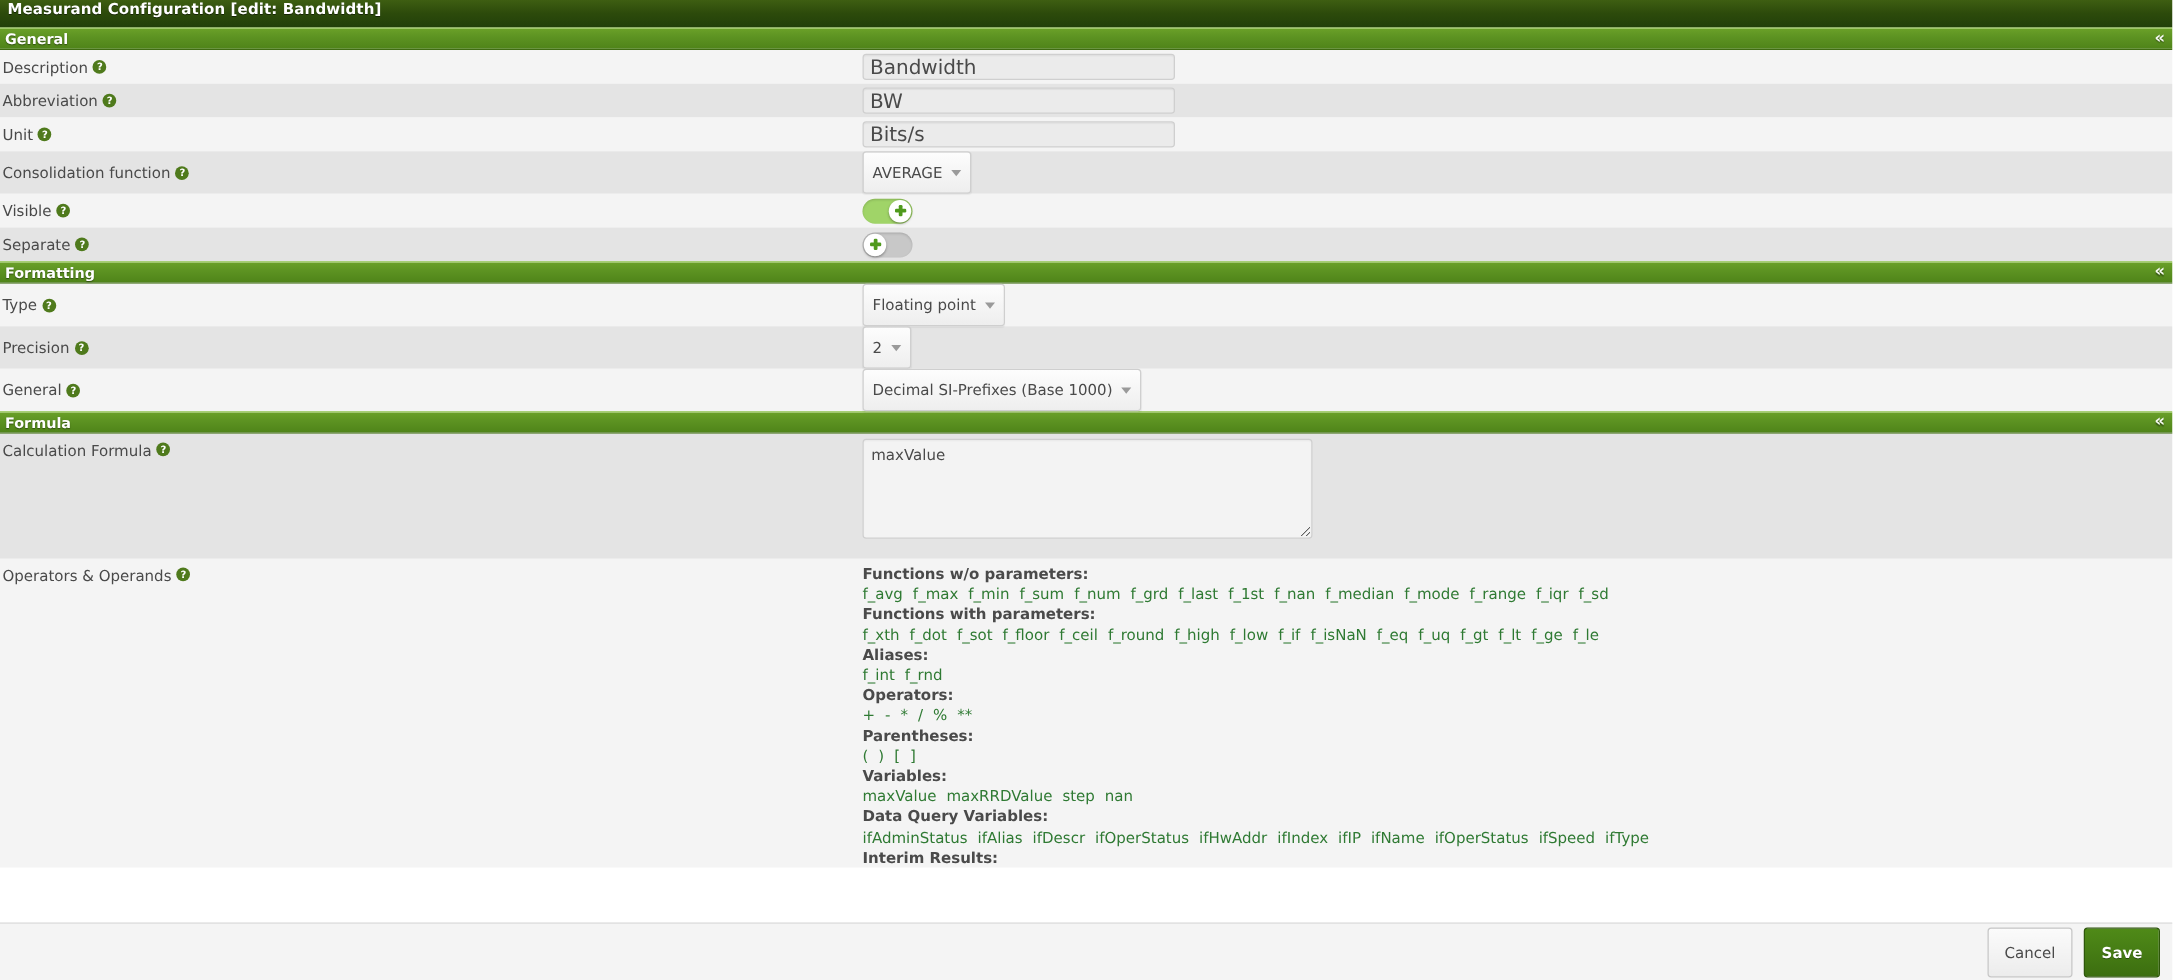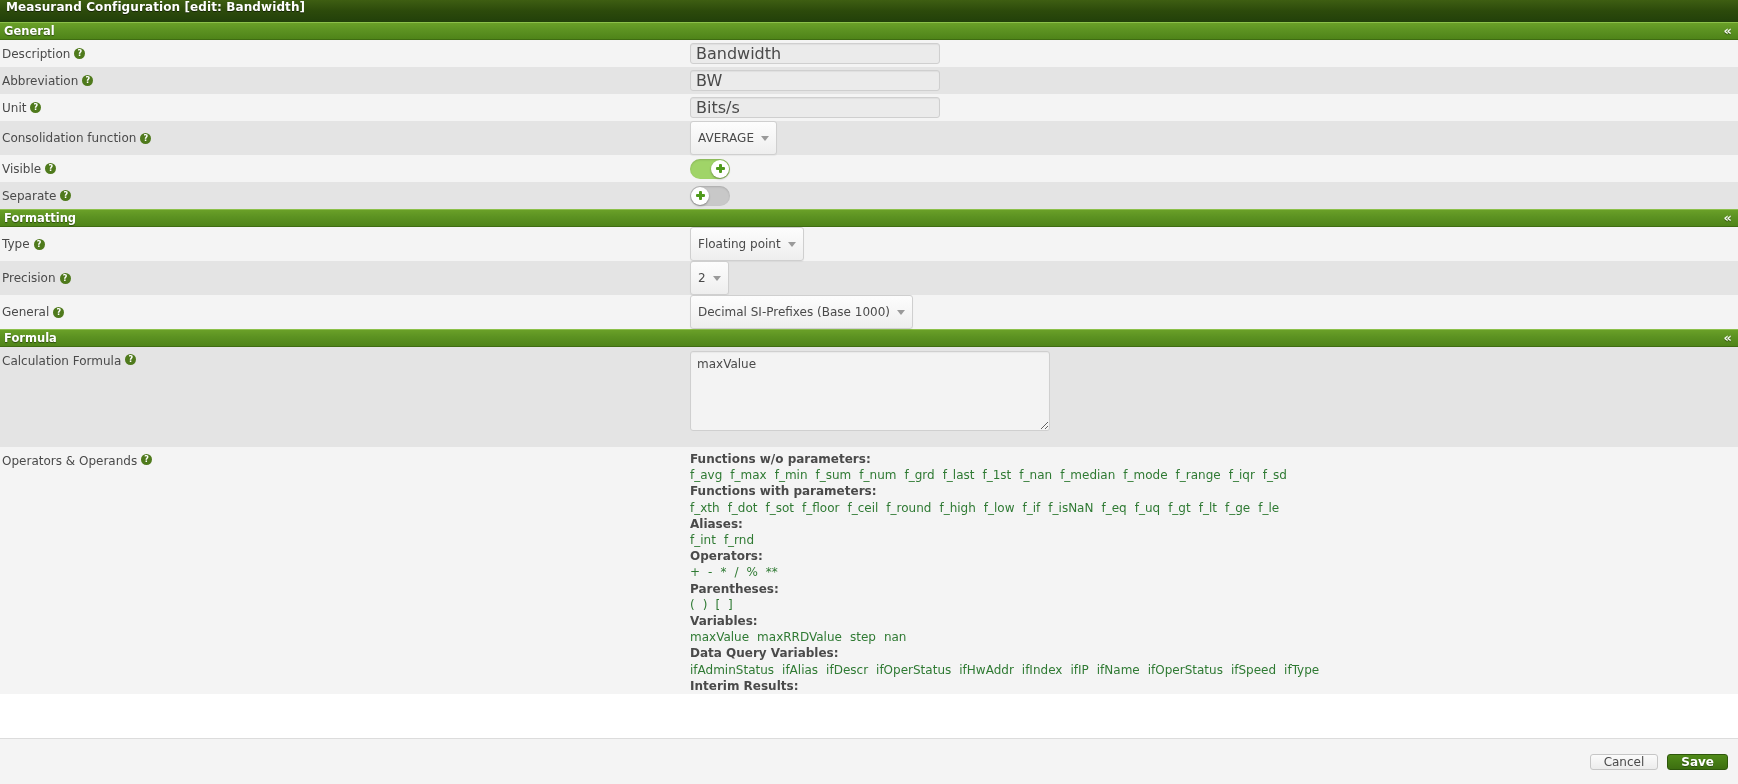--- a/index.html
+++ b/index.html
@@ -208,21 +208,21 @@
     background: #f4f4f4;
     border-top: 1px solid #dcdcdc;
     display: flex;
     align-items: center;
     justify-content: flex-end;
     gap: 9px;
     padding-right: 10px;
   }
   .btn {
     min-width: 58px;
-    height: 16px;
+    height: 40px;
     padding: 0 13px;
     font-size: 12px;
     font-family: "DejaVu Sans", "Liberation Sans", sans-serif;
     border-radius: 3px;
     cursor: pointer;
     display: inline-flex;
     align-items: center;
     justify-content: center;
   }
   .btn.secondary {

